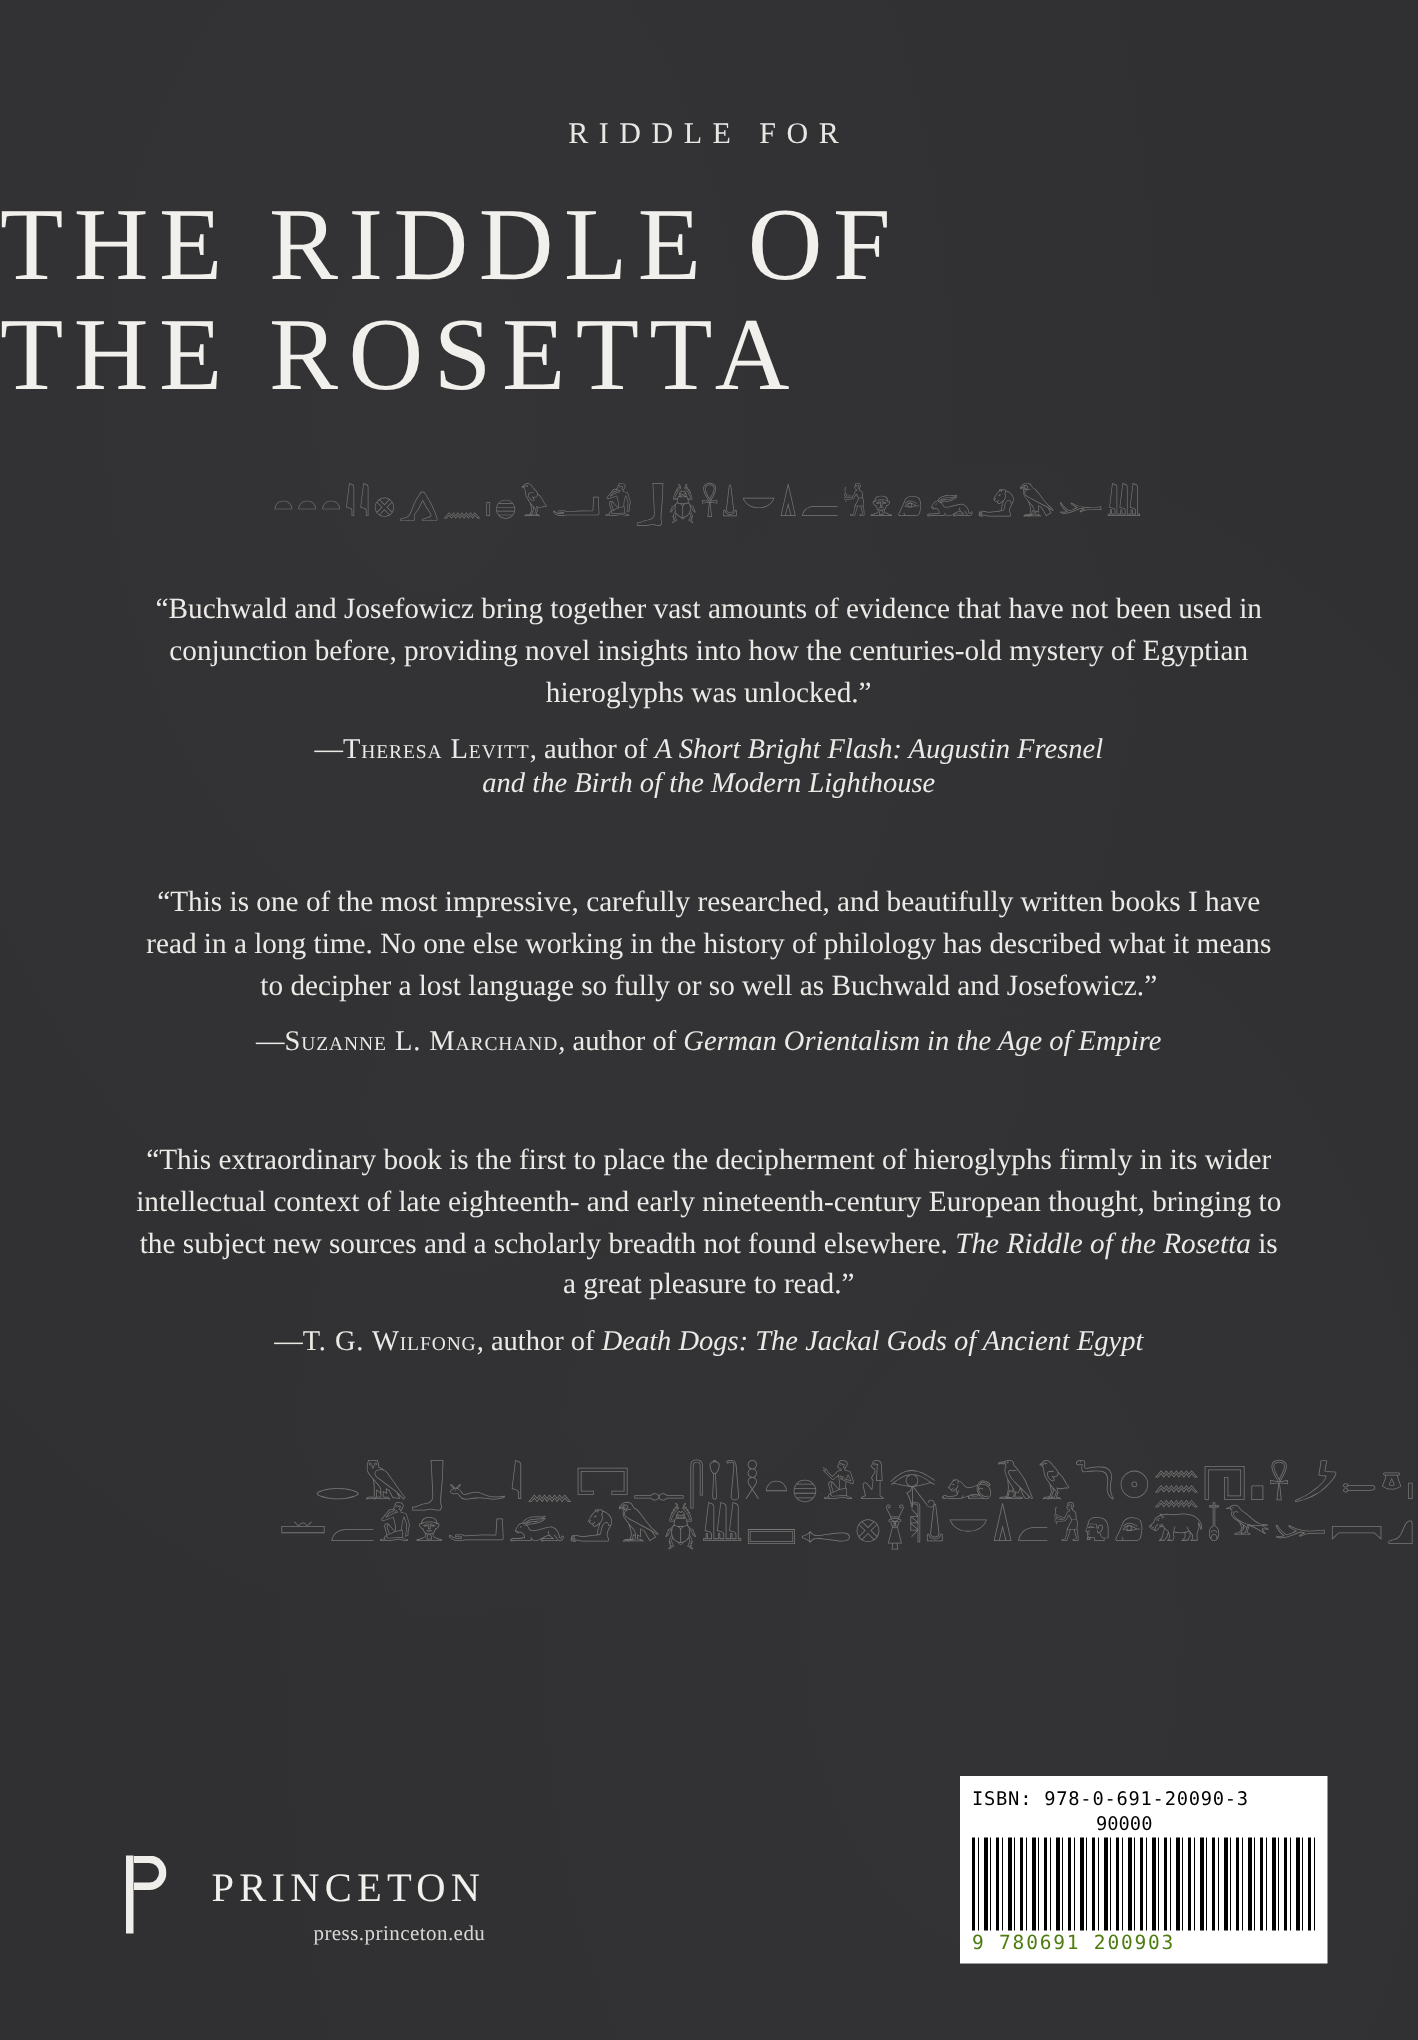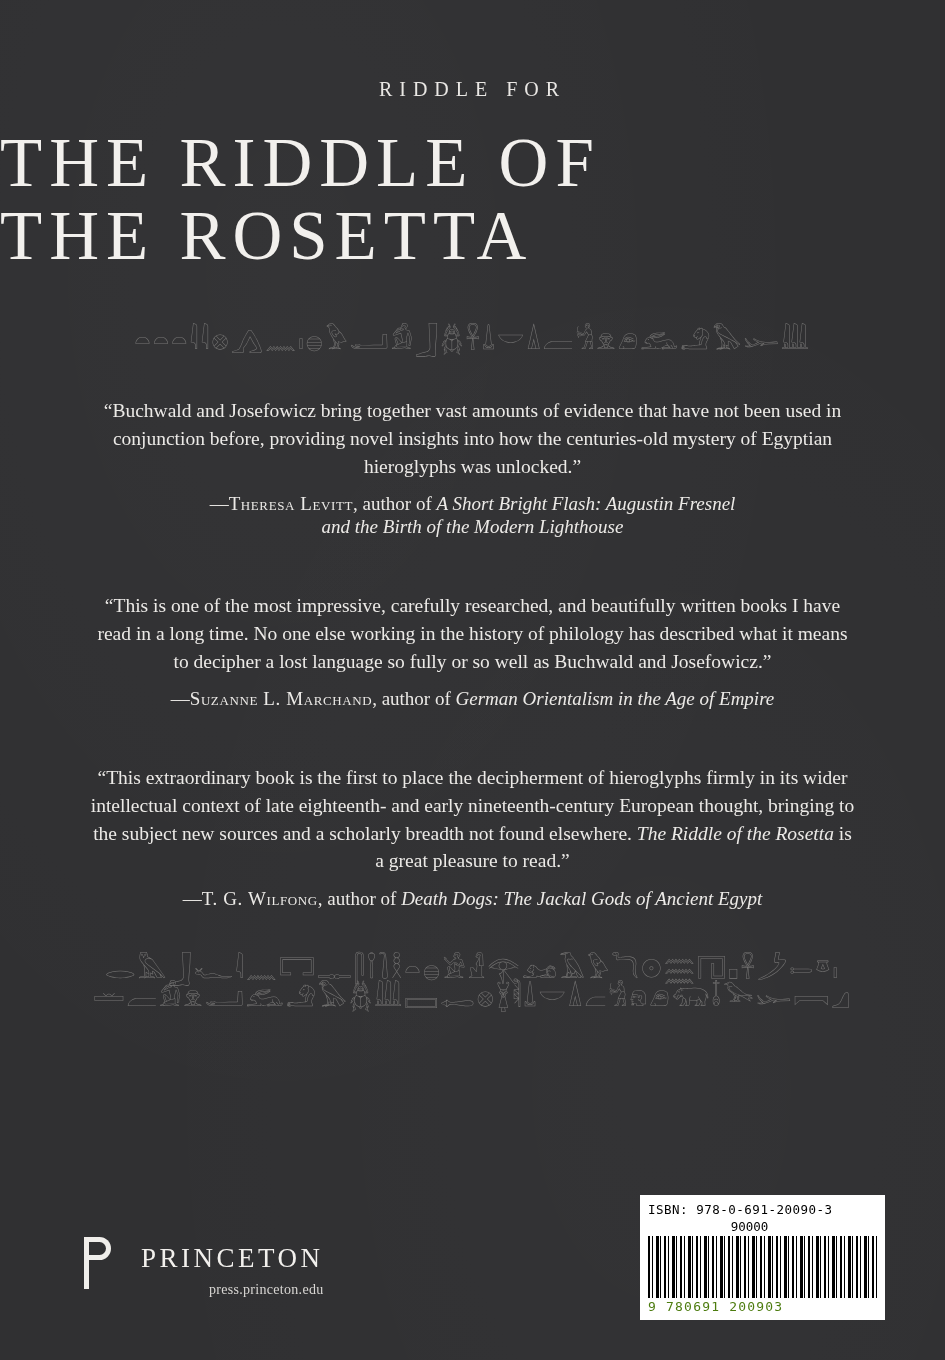--- a/index.html
+++ b/index.html
@@ -62,24 +62,25 @@
   }
   .glyph-band .row {
     display: block;
     font-family: "DejaVu Sans", sans-serif;
     white-space: nowrap;
   }
   .band-top {
     margin-top: 54px;
   }
   .band-top .row1 { font-size: 26px; }
-  .band-top .row2 { font-size: 26px; margin-top: 18px; }
+  .band-top .row2 { font-size: 22px; margin-top: 18px; }
 
   .band-bottom {
-    margin-top: 46px;
+    margin-top: 72px;
+    text-align: right;
   }
   .band-bottom .row1 { font-size: 26px; }
   .band-bottom .row2 { font-size: 26px; margin-top: 2px; }
 
   
   .blurbs {
     margin-top: 44px;
     padding: 0 88px;
   }
   .blurb {
@@ -159,21 +160,21 @@
     letter-spacing: 0.3px;
     color: #d9d7d4;
     margin-top: 8px;
     text-align: right;
   }
 
   
   .barcode-box {
     position: absolute;
     right: 60px;
-    bottom: 40px;
+    bottom: 51px;
     width: 245px;
     background: #ffffff;
     padding: 7px 8px 6px 8px;
     box-sizing: border-box;
   }
   .isbn-line {
     font-family: "DejaVu Sans Mono", monospace;
     font-size: 12.5px;
     color: #000;
     letter-spacing: 0.5px;

